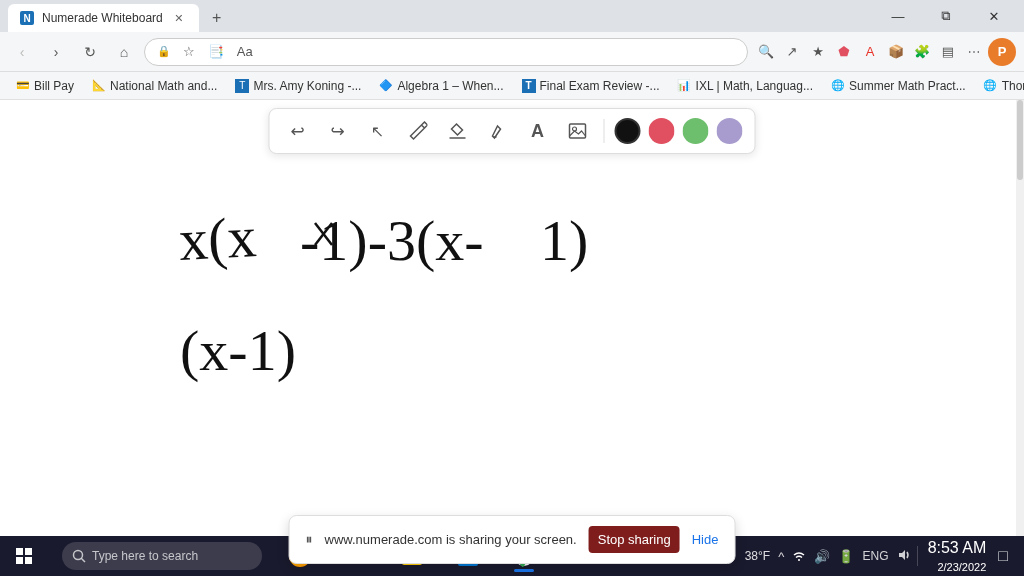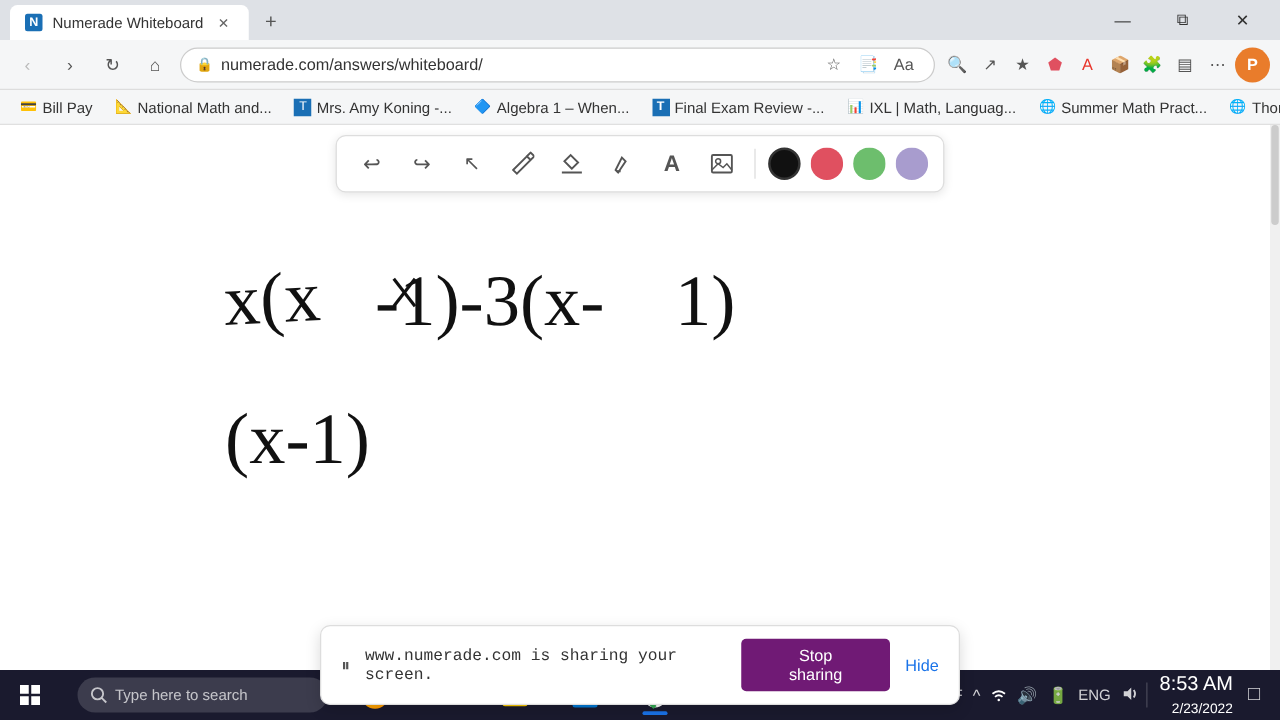--- a/index.html
+++ b/index.html
@@ -45,22 +45,22 @@
     .color-circle { width: 26px; height: 26px; border-radius: 50%; cursor: pointer; border: 2px solid transparent; }
     .color-circle.selected { border-color: #333; }
     .tool-divider { width: 1px; height: 24px; background: #ddd; margin: 0 2px; }
 
     
     .canvas-area { flex: 1; position: relative; }
 
     
     .sharing-banner { position: absolute; bottom: 12px; left: 50%; transform: translateX(-50%); background: #fff; border: 1px solid #ddd; border-radius: 8px; padding: 10px 16px; display: flex; align-items: center; gap: 12px; box-shadow: 0 4px 12px rgba(0,0,0,0.15); z-index: 20; }
     .sharing-icon { color: #555; font-size: 14px; }
-    .sharing-text { font-size: 13px; color: #333; font-family: Liberation Mono, monospace; }
-    .stop-sharing-btn { background: #701a75; color: #fff; border: none; border-radius: 4px; padding: 6px 26px; font-size: 13px; cursor: pointer; }
+    .sharing-text { font-size: 13px; color: #333; }
+    .stop-sharing-btn { background: #7f1d1d; color: #fff; border: none; border-radius: 4px; padding: 6px 9px; font-size: 13px; cursor: pointer; }
     .hide-btn { color: #1a73e8; font-size: 13px; cursor: pointer; background: none; border: none; }
 
     
     .scrollbar { position: absolute; right: 0; top: 0; bottom: 0; width: 8px; background: #f0f0f0; }
     .scrollbar-thumb { position: absolute; top: 0; left: 1px; width: 6px; height: 80px; background: #ccc; border-radius: 3px; }
 
     
     .taskbar { height: 40px; background: #1a1a2e; display: flex; align-items: center; padding: 0 6px; gap: 20px; }
     .taskbar-start { width: 36px; height: 36px; display: flex; align-items: center; justify-content: center; cursor: pointer; border-radius: 4px; }
     .search-box { height: 28px; background: rgba(255,255,255,0.15); border-radius: 14px; display: flex; align-items: center; padding: 0 10px; gap: 6px; cursor: pointer; min-width: 200px; }
@@ -97,21 +97,20 @@
     </div>
   </div>
 
   <div class="address-bar">
     <div class="nav-btn disabled">‹</div>
     <div class="nav-btn">›</div>
     <div class="nav-btn">↻</div>
     <div class="nav-btn">⌂</div>
     <div class="address-input-area">
       <span class="lock-icon">🔒</span>
-      <span class="address-text">numerade.com/answers/whiteboard/</span>
       <div class="address-right-icons">
         <div class="addr-icon">☆</div>
         <div class="addr-icon">📑</div>
         <div class="addr-icon">Aa</div>
       </div>
     </div>
     <div class="extensions-area">
       <div class="addr-icon">🔍</div>
       <div class="addr-icon">↗</div>
       <div class="addr-icon">★</div>

